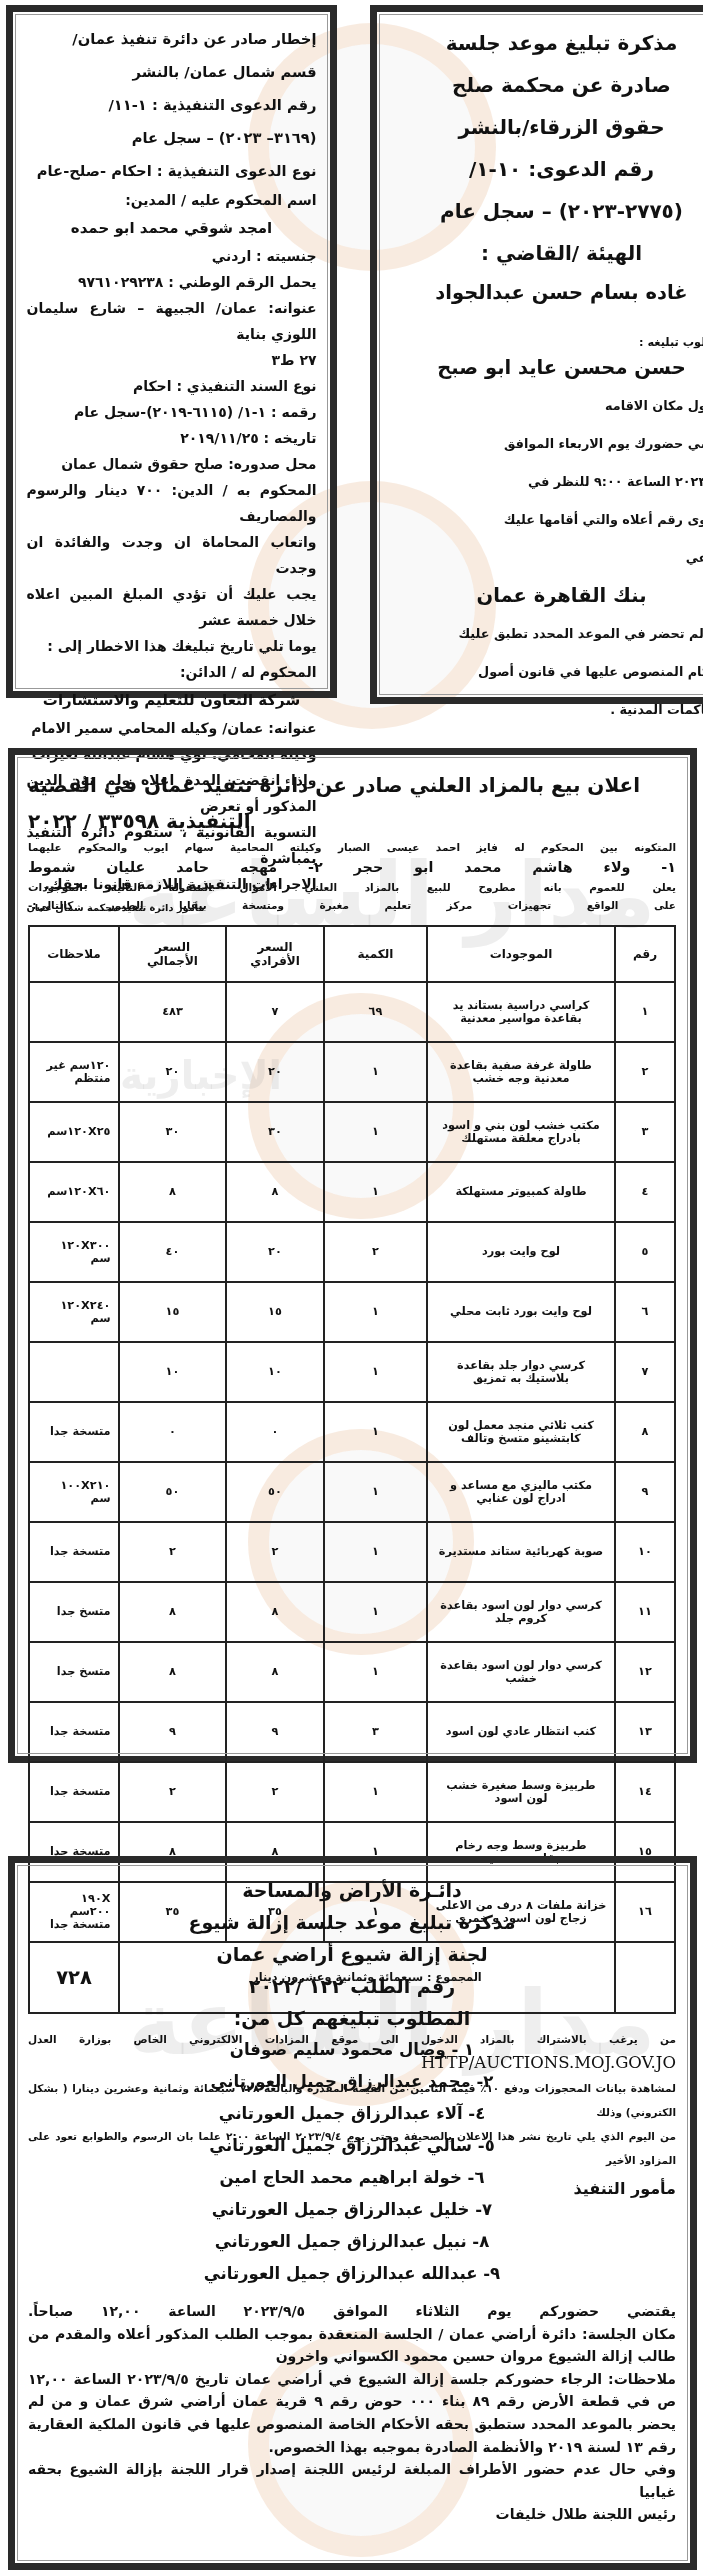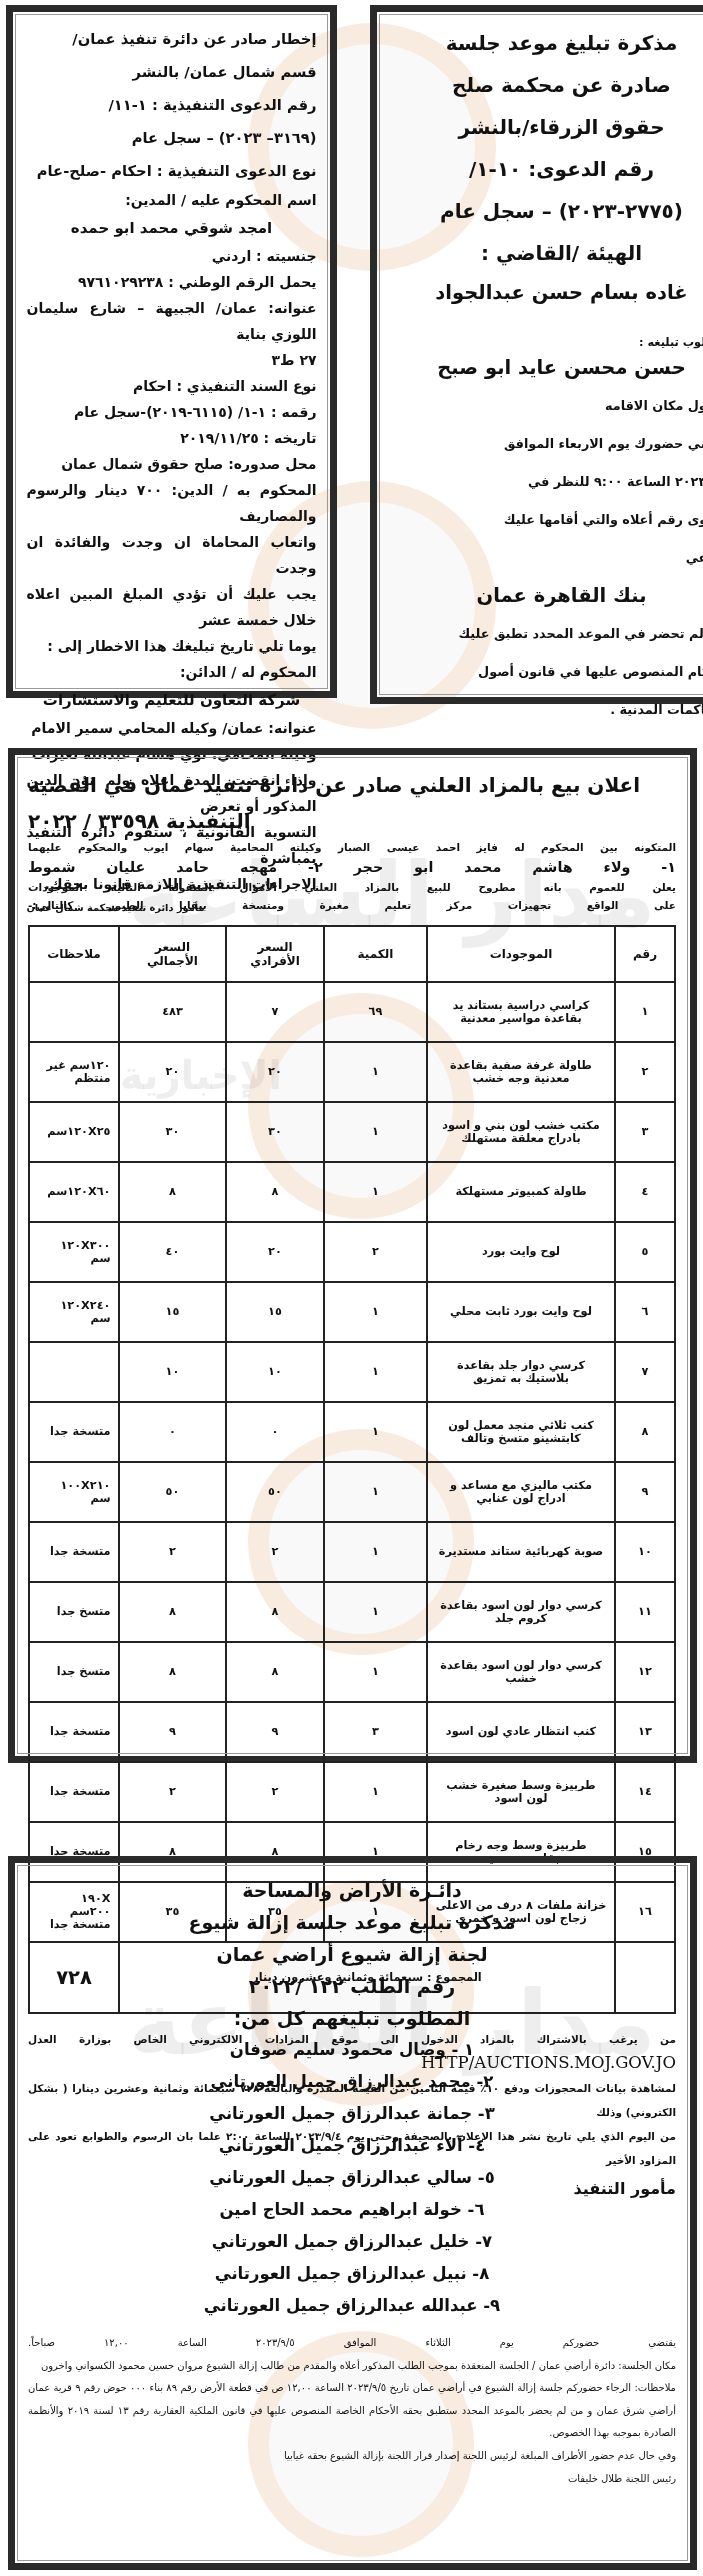--- a/index.html
+++ b/index.html
@@ -70,21 +70,21 @@
   table.items tr.total-row td { height: 71px; }
   .total-val { font-size: 19.5px; text-align: center; }
   #n3 .footer { font-size: 10.5px; font-weight: bold; line-height: 24px; margin-top: 13.5px; text-align: justify; }
   #n3 .url { font-family: "DejaVu Serif", serif; font-weight: normal; font-size: 16.5px; direction: ltr; unicode-bidi: embed; }
   #n3 .signer { font-size: 16px; font-weight: bold; margin-top: 4.5px; }
 
   
   #n4 { left: 7.5px; top: 1856px; width: 689px; height: 714px; }
   #n4 .h1 { font-size: 19px; font-weight: bold; text-align: center; line-height: 32px; }
   #n4 .person { font-size: 16.5px; font-weight: bold; text-align: center; line-height: 32px; }
-  #n4 .para { font-size: 10px; font-weight: normal; line-height: 22.6px; text-align: justify; }
+  #n4 .para { font-size: 14px; font-weight: bold; line-height: 22.6px; text-align: justify; }
   #n4 .para.wide { text-align-last: justify; letter-spacing: 0.8px; }
 </style>
 </head>
 <body>
 
 <div class="watermark" style="left:248px;top:22.6px;width:248px;height:248px;"></div>
 <div class="watermark" style="left:248px;top:481px;width:248px;height:248px;"></div>
 <div class="watermark" style="left:248px;top:993px;width:226px;height:226px;"></div>
 <div class="watermark" style="left:248px;top:1429px;width:226px;height:226px;"></div>
 <div class="watermark" style="left:248px;top:1880px;width:226px;height:226px;"></div>
@@ -322,21 +322,20 @@
 <section class="notice" id="n4">
   <div class="inner">
     <div class="h1">دائـرة الأراض والمساحة</div>
     <div class="h1">مذكرة تبليغ موعد جلسة إزالة شيوع</div>
     <div class="h1">لجنة إزالة شيوع أراضي عمان</div>
     <div class="h1">رقم الطلب ١٢٢ /٢٠٢٢</div>
     <div class="h1">المطلوب تبليغهم كل من:</div>
     <div id="persons">
         <div class="person">١ - وصال محمود سليم صوفان</div>
         <div class="person">٢- محمد عبدالرزاق جميل العورتاني</div>
-        <div class="person">٣- جمانة عبدالرزاق جميل العورتاني</div>
         <div class="person">٤- آلاء عبدالرزاق جميل العورتاني</div>
         <div class="person">٥- سالي عبدالرزاق جميل العورتاني</div>
         <div class="person">٦- خولة ابراهيم محمد الحاج امين</div>
         <div class="person">٧- خليل عبدالرزاق جميل العورتاني</div>
         <div class="person">٨- نبيل عبدالرزاق جميل العورتاني</div>
         <div class="person">٩- عبدالله عبدالرزاق جميل العورتاني</div>
       </div>
     <div class="para wide" style="margin-top:10.5px;">يقتضي حضوركم يوم الثلاثاء الموافق ٢٠٢٣/٩/٥ الساعة ١٢,٠٠ صباحاً.</div>
     <div class="para">مكان الجلسة: دائرة أراضي عمان / الجلسة المنعقدة بموجب الطلب المذكور أعلاه والمقدم من طالب إزالة الشيوع مروان حسين محمود الكسواني واخرون</div>
     <div class="para">ملاحظات: الرجاء حضوركم جلسة إزالة الشيوع في أراضي عمان تاريخ ٢٠٢٣/٩/٥ الساعة ١٢,٠٠ ص في قطعة الأرض رقم ٨٩ بناء ٠٠٠ حوض رقم ٩ قرية عمان أراضي شرق عمان و من لم يحضر بالموعد المحدد ستطبق بحقه الأحكام الخاصة المنصوص عليها في قانون الملكية العقارية رقم ١٣ لسنة ٢٠١٩ والأنظمة الصادرة بموجبه بهذا الخصوص.</div>

